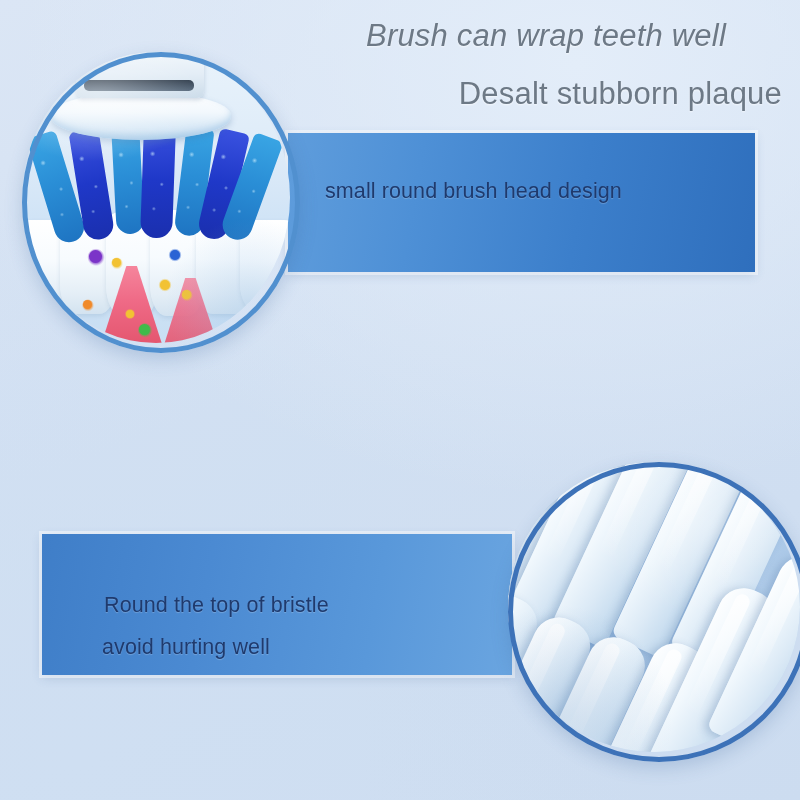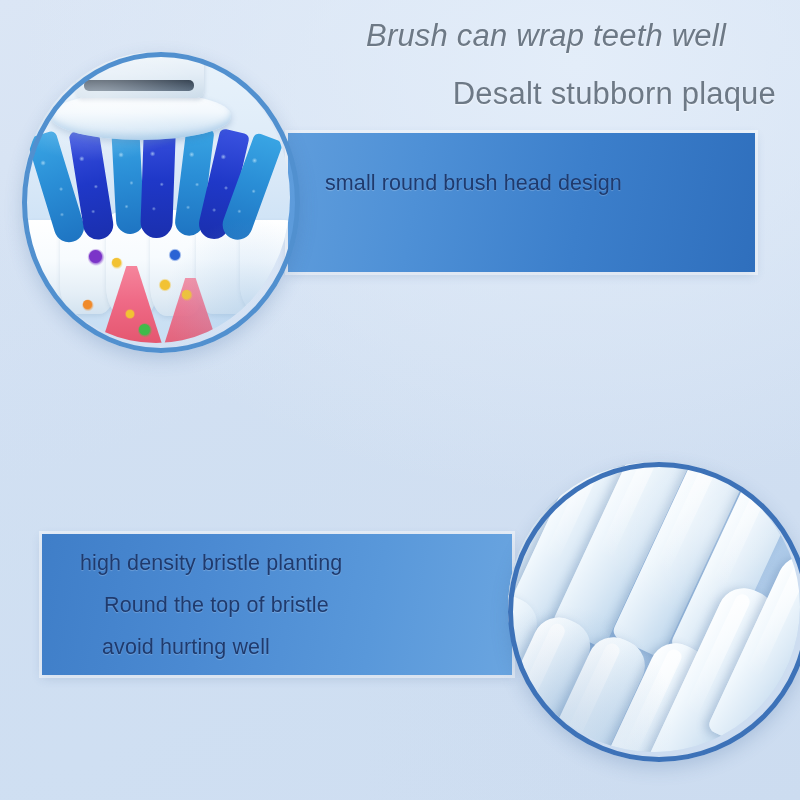--- a/index.html
+++ b/index.html
@@ -18,40 +18,40 @@
 
   
   .headline{
     position:absolute;left:0;top:0;width:800px;
     text-align:right;padding-right:28px;box-sizing:border-box;
     color:#6d7986;font-weight:400;letter-spacing:.2px;
     text-shadow:0 1px 2px rgba(255,255,255,.65);
     pointer-events:none;
   }
   .headline .l1{position:absolute;right:74px;top:18px;font-size:31px;white-space:nowrap;font-style:italic;}
-  .headline .l2{position:absolute;right:24px;top:76px;font-size:31px;white-space:nowrap;}
+  .headline .l2{position:absolute;right:18px;top:76px;font-size:31px;white-space:nowrap;}
 
   
   .banner{position:absolute;box-sizing:border-box;}
   .banner .sheet{
     position:absolute;inset:0;
     box-shadow:0 0 0 3px rgba(255,255,255,.45), 0 3px 10px rgba(60,95,150,.20);
   }
   .banner .txt{position:absolute;left:0;top:0;width:100%;height:100%;}
   .banner .line{
     position:absolute;color:#1f3a6d;font-size:21.5px;font-weight:400;
     letter-spacing:.1px;white-space:nowrap;
     text-shadow:0 1px 1px rgba(255,255,255,.22);
   }
 
   #banner-top{left:288px;top:133px;width:467px;height:139px;}
   #banner-top .sheet{
     background:linear-gradient(100deg,#5f9ddc 0%,#4e90d6 28%,#3c7fcb 62%,#2f6fbd 100%);
   }
-  #banner-top .line.a{left:37px;top:38px;text-align:right;}
+  #banner-top .line.a{left:37px;top:46px;text-align:right;}
   #banner-top .line.b{left:40px;top:88px;}
 
   #banner-bottom{left:42px;top:534px;width:470px;height:141px;}
   #banner-bottom .sheet{
     background:linear-gradient(100deg,#3f7ec8 0%,#4b8ad2 35%,#5998da 70%,#6aa5e0 100%);
   }
   #banner-bottom .line.a{left:38px;top:17px;}
   #banner-bottom .line.b{left:62px;top:59px;}
   #banner-bottom .line.c{left:60px;top:101px;}
 
@@ -157,21 +157,20 @@
   <div class="banner" id="banner-top">
     <div class="sheet"></div>
     <div class="txt">
       <div class="line a">small round brush head design</div>
     </div>
   </div>
 
   <div class="banner" id="banner-bottom">
     <div class="sheet"></div>
     <div class="txt">
-      <div class="line a">high density bristle planting</div>
       <div class="line b">Round the top of bristle</div>
       <div class="line c">avoid hurting well</div>
     </div>
   </div>
 
   <div class="photo" id="photo-brush-teeth">
     <div class="bt-bg"></div>
 
     <div class="tooth" style="left:-6px;top:168px;width:58px;height:92px;"></div>
     <div class="tooth" style="left:38px;top:162px;width:56px;height:100px;"></div>

